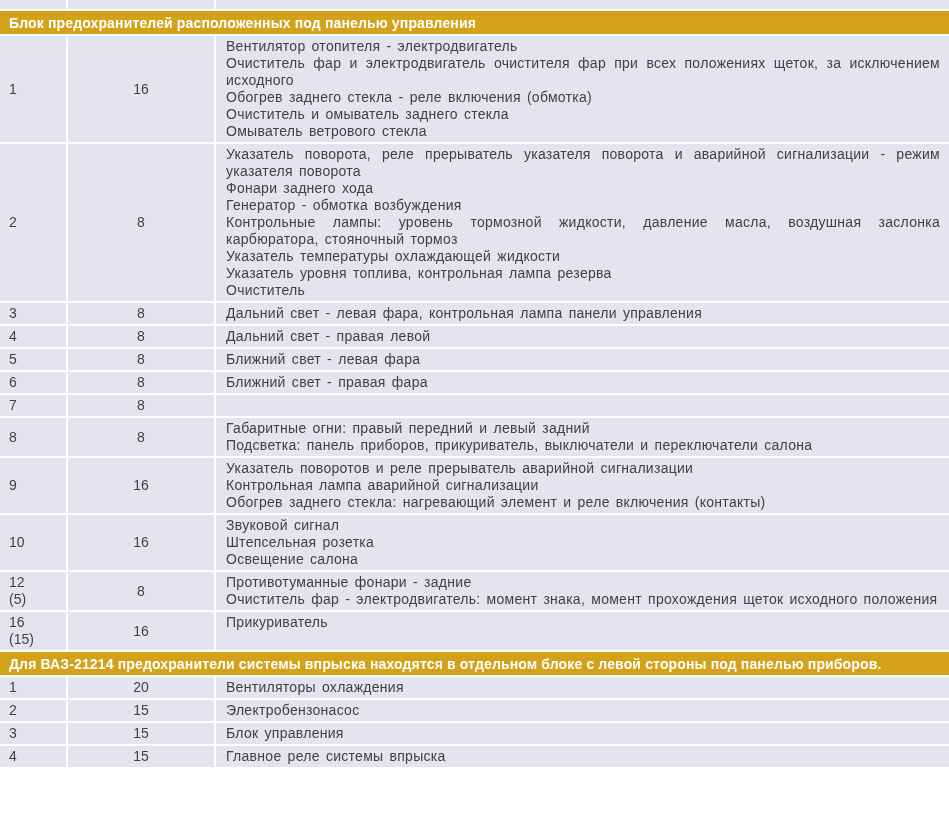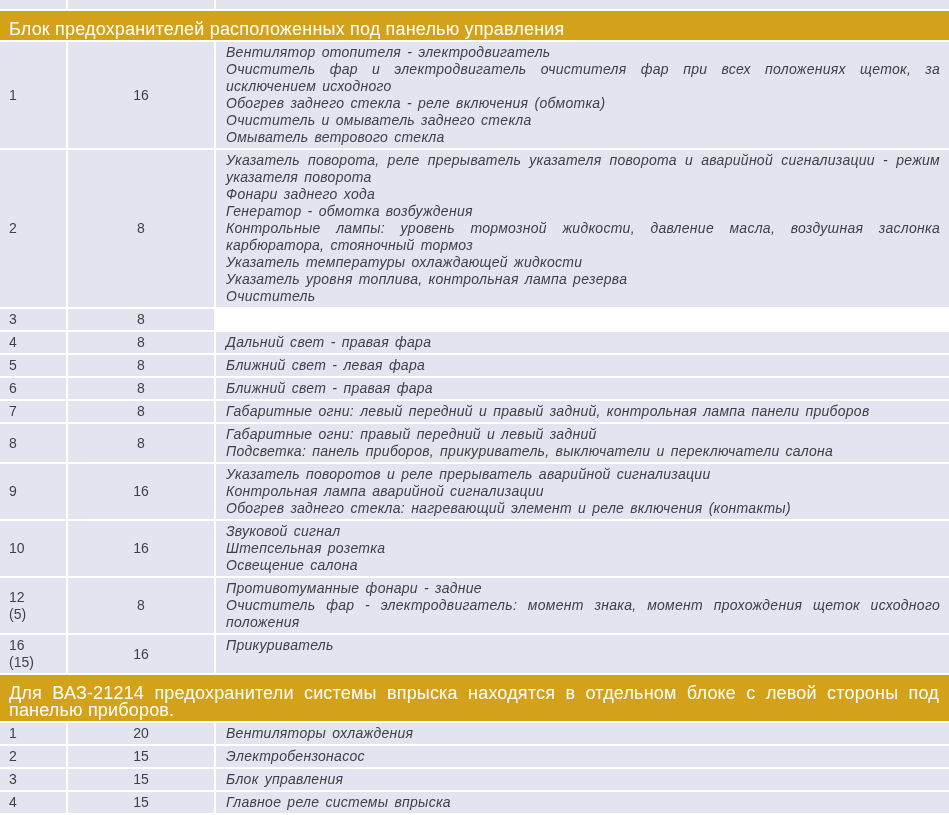--- a/index.html
+++ b/index.html
@@ -19,24 +19,24 @@
   body {
     width: 949px;
     height: 815px;
     overflow: hidden;
   }
   .fuse-table { width: 949px; background: #ffffff; }
 
   .section-header {
     background: var(--header-bg);
     color: var(--header-text);
-    font-size: 18px;
-    font-weight: normal;
+    font-size: 14px;
+    font-weight: bold;
     line-height: 17px;
-    padding: 10px 10px 2px 9px;
+    padding: 4px 10px 2px 9px;
     margin-bottom: 2px;
     text-align: justify;
     letter-spacing: 0.01em;
   }
 
   .row {
     display: flex;
     align-items: stretch;
     margin-bottom: 2px;
     background: var(--grid);
@@ -66,21 +66,20 @@
     justify-content: center;
   }
   .c3 {
     flex: 1 1 auto;
     padding: 2px 9px 2px 10px;
   }
   .function-item {
     text-align: justify;
     letter-spacing: 0.02em;
     word-spacing: 0.14em;
-    font-style: italic;
   }
   .strip .cell { height: 9px; padding: 0; }
 </style>
 </head>
 <body>
 
 <div class="fuse-table">
 
   <div class="row strip">
     <div class="cell c1"></div>
@@ -123,30 +122,33 @@
           <div class="function-item">Очиститель</div>
         </div>
       </div>
       <div class="row">
         <div class="cell c1">
           <div class="num-line">3</div>
         </div>
         <div class="cell c2">
           <div class="amp-value">8</div>
         </div>
+        <div class="cell c3">
+          <div class="function-item">Дальний свет - левая фара, контрольная лампа панели управления</div>
+        </div>
       </div>
       <div class="row">
         <div class="cell c1">
           <div class="num-line">4</div>
         </div>
         <div class="cell c2">
           <div class="amp-value">8</div>
         </div>
         <div class="cell c3">
-          <div class="function-item">Дальний свет - правая фара</div>
+          <div class="function-item">Дальний свет - правая левой</div>
         </div>
       </div>
       <div class="row">
         <div class="cell c1">
           <div class="num-line">5</div>
         </div>
         <div class="cell c2">
           <div class="amp-value">8</div>
         </div>
         <div class="cell c3">
@@ -165,21 +167,20 @@
         </div>
       </div>
       <div class="row">
         <div class="cell c1">
           <div class="num-line">7</div>
         </div>
         <div class="cell c2">
           <div class="amp-value">8</div>
         </div>
         <div class="cell c3">
-          <div class="function-item">Габаритные огни: левый передний и правый задний, контрольная лампа панели приборов</div>
         </div>
       </div>
       <div class="row">
         <div class="cell c1">
           <div class="num-line">8</div>
         </div>
         <div class="cell c2">
           <div class="amp-value">8</div>
         </div>
         <div class="cell c3">

